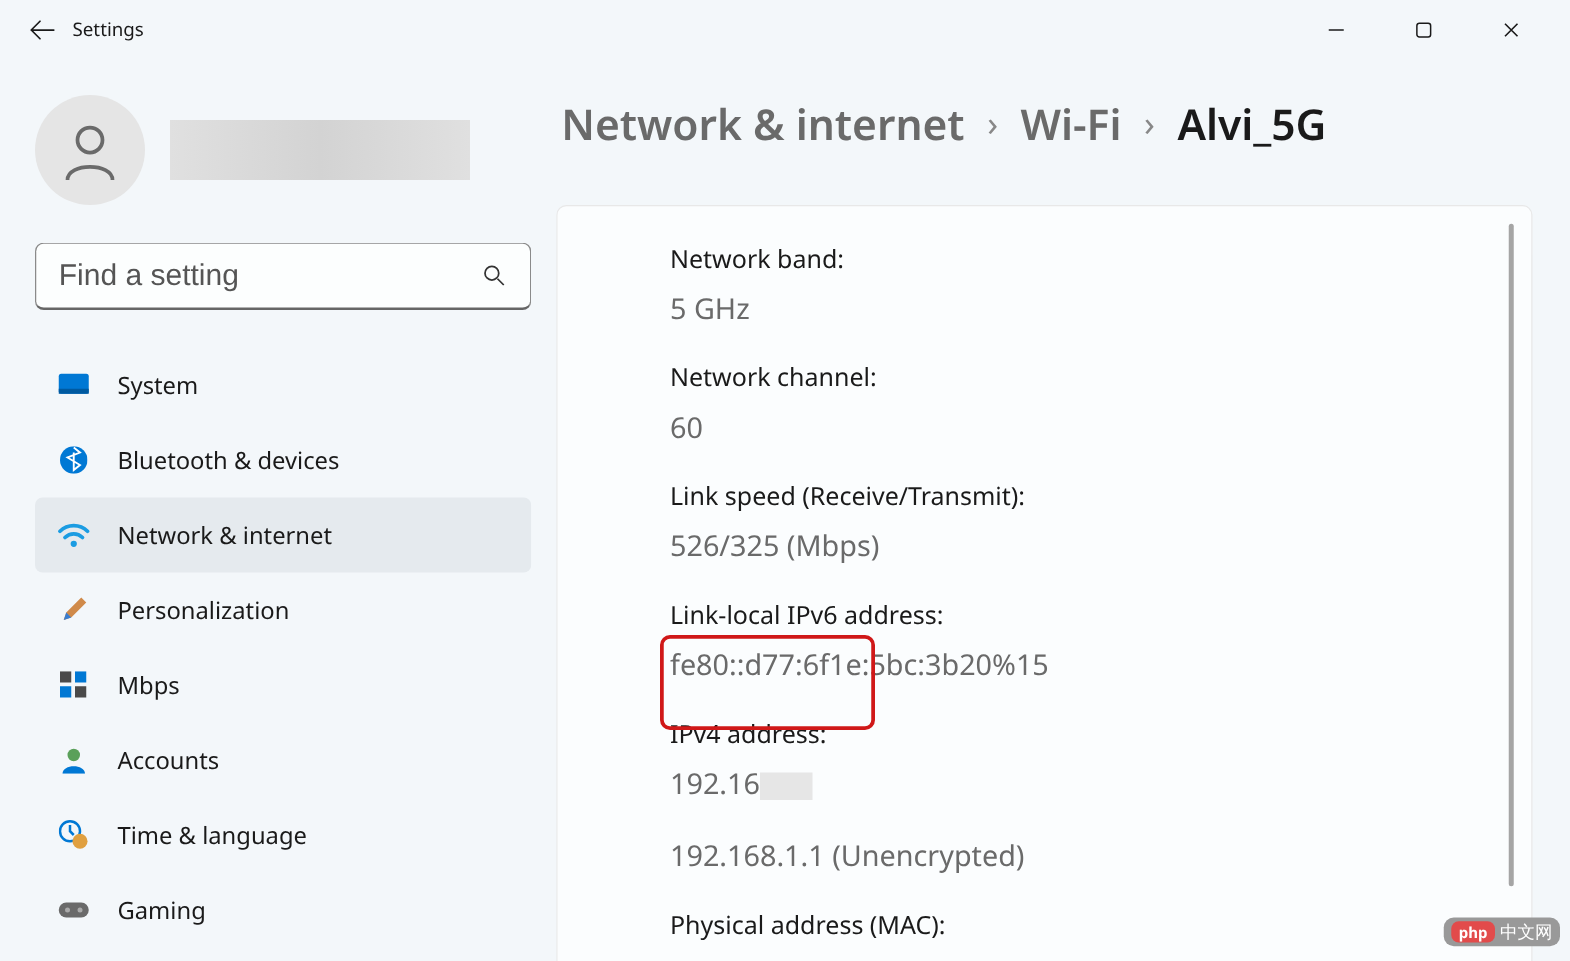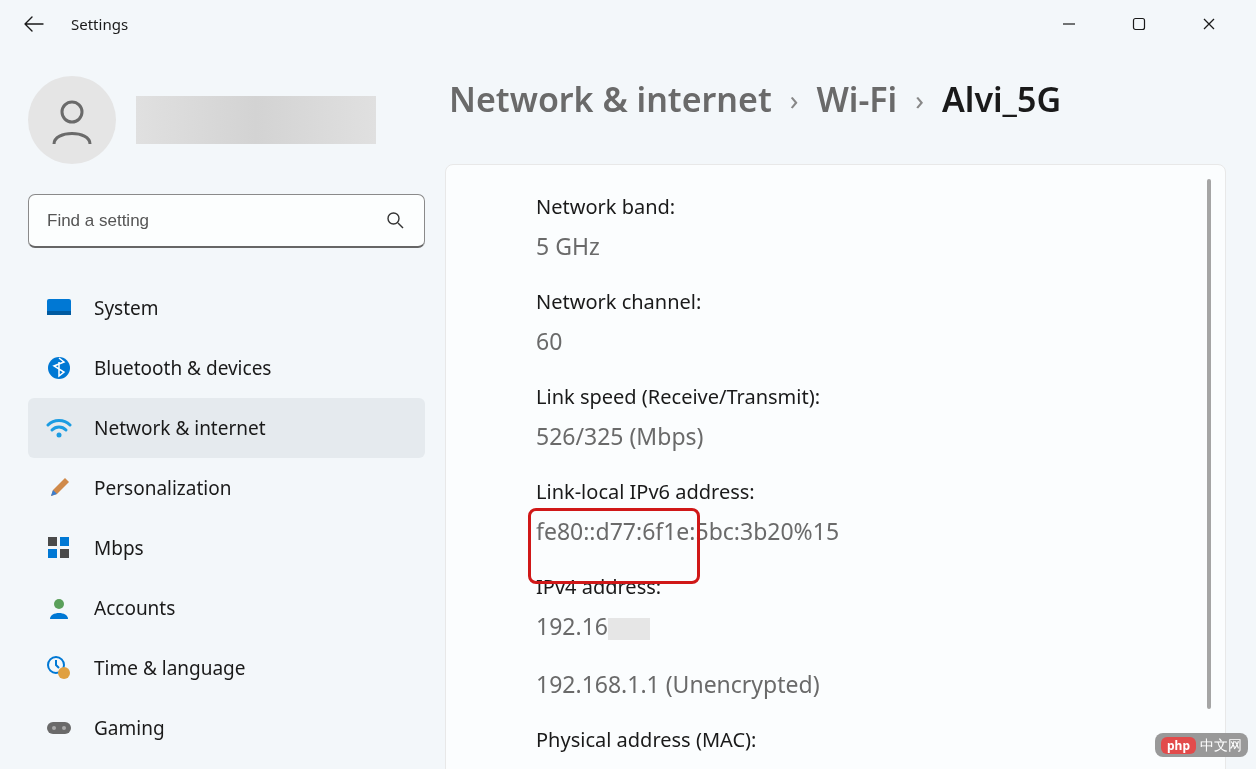--- a/index.html
+++ b/index.html
@@ -15,21 +15,21 @@
     
     .titlebar {
       height: 48px;
       display: flex;
       align-items: center;
       padding: 0 12px;
     }
     .titlebar-left {
       display: flex;
       align-items: flex-start;
-      gap: 27px;
+      gap: 14px;
       padding-left: 12px;
     }
     .back-arrow {
       width: 20px;
       height: 20px;
       display: flex;
       align-items: center;
       justify-content: center;
       cursor: pointer;
     }
@@ -90,21 +90,21 @@
       background: #fcfefe;
       display: flex;
       align-items: center;
       padding: 0 18px;
       margin-bottom: 30px;
     }
     .search-input {
       flex: 1;
       border: none;
       outline: none;
-      font-size: 17px;
+      font-size: 24px;
       color: #b91c1c;
       background: transparent;
     }
     .search-input::placeholder { color: #555; }
     .search-icon { width: 20px; height: 20px; color: #333; }
 
     .nav-scroll {
       position: relative;
       flex: 1;
       overflow: hidden;

